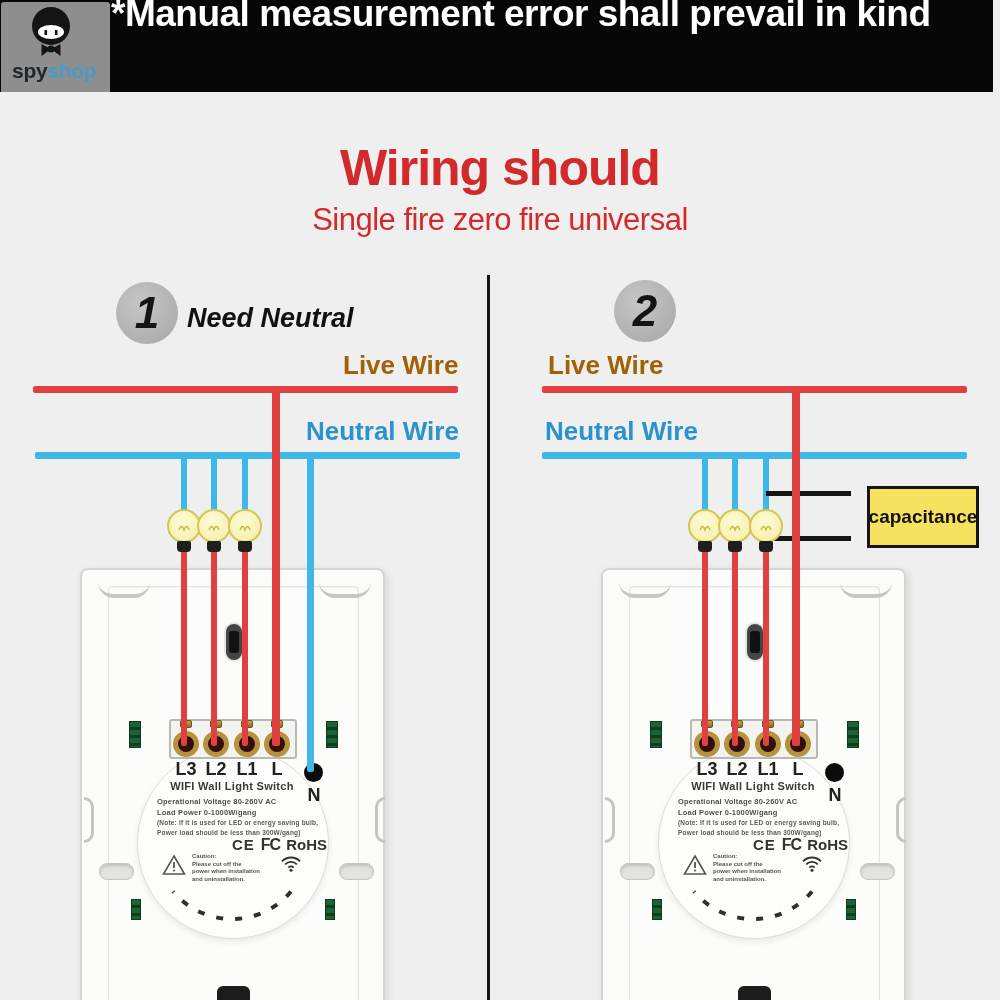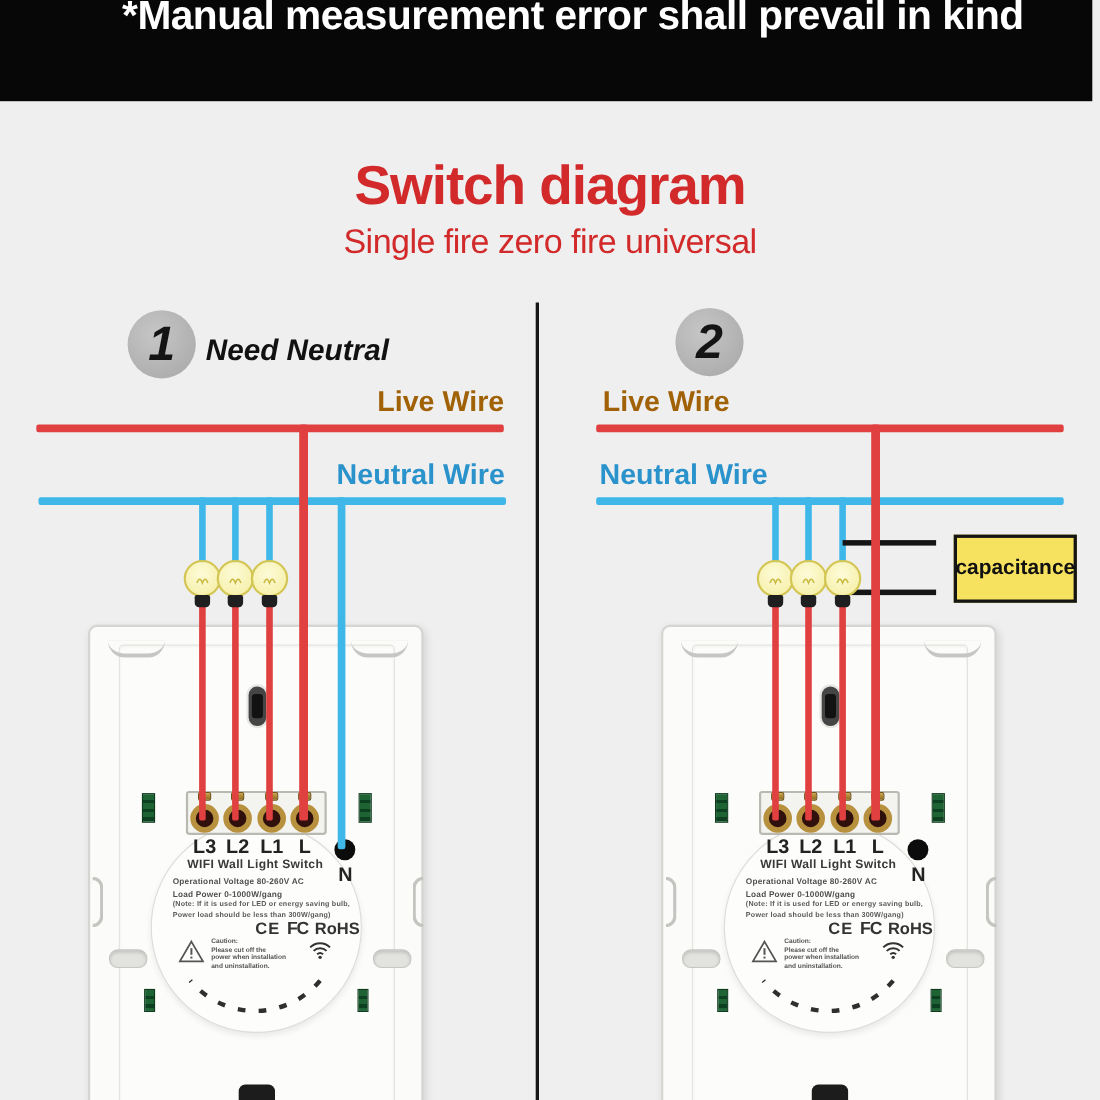--- a/index.html
+++ b/index.html
@@ -100,23 +100,36 @@
              border:1px solid #c6c6c3;border-radius:8px;box-shadow:inset 0 2px 3px rgba(0,0,0,0.15);}
   .bottom-btn{position:absolute;left:135px;top:416px;width:33px;height:24px;background:#1c1c1c;border-radius:6px;}
 </style>
 </head>
 <body>
 
 <div id="canvas">
 
   <div class="header">
     <div class="headline">*Manual measurement error shall prevail in kind</div>
-  </div>
-
-  <div class="title">Switch diagram</div>
+    <div class="logo-box">
+      <svg class="logo-icon" width="52" height="54" viewBox="0 0 52 54">
+        <circle cx="26" cy="21" r="19" fill="#141414"></circle>
+        <ellipse cx="26" cy="27" rx="13" ry="7" fill="#ffffff"></ellipse>
+        <rect x="19.5" y="25" width="2.6" height="5" fill="#141414"></rect>
+        <rect x="29.9" y="25" width="2.6" height="5" fill="#141414"></rect>
+        <path d="M26 44 L16.5 39 L16.5 51 Z M26 44 L35.5 39 L35.5 51 Z" fill="#141414"></path>
+        <circle cx="26" cy="44" r="3.6" fill="#141414"></circle>
+      </svg>
+      <div class="logo-text">
+        <span class="spy">spy</span><span class="shop">shop</span>
+      </div>
+    </div>
+  </div>
+
+  <div class="title">Wiring should</div>
   <div class="subtitle">Single fire zero fire universal</div>
 
   <div class="badge" style="left:116px;top:282px;">1</div>
   <div class="sec-heading" style="left:187px;top:303px;">Need Neutral</div>
   <div class="badge" style="left:614px;top:280px;">2</div>
 
   <div class="divider"></div>
 
   <div class="live-label" style="left:343px;top:350px;">Live Wire</div>
   <div class="neutral-label" style="left:306px;top:416px;">Neutral Wire</div>

